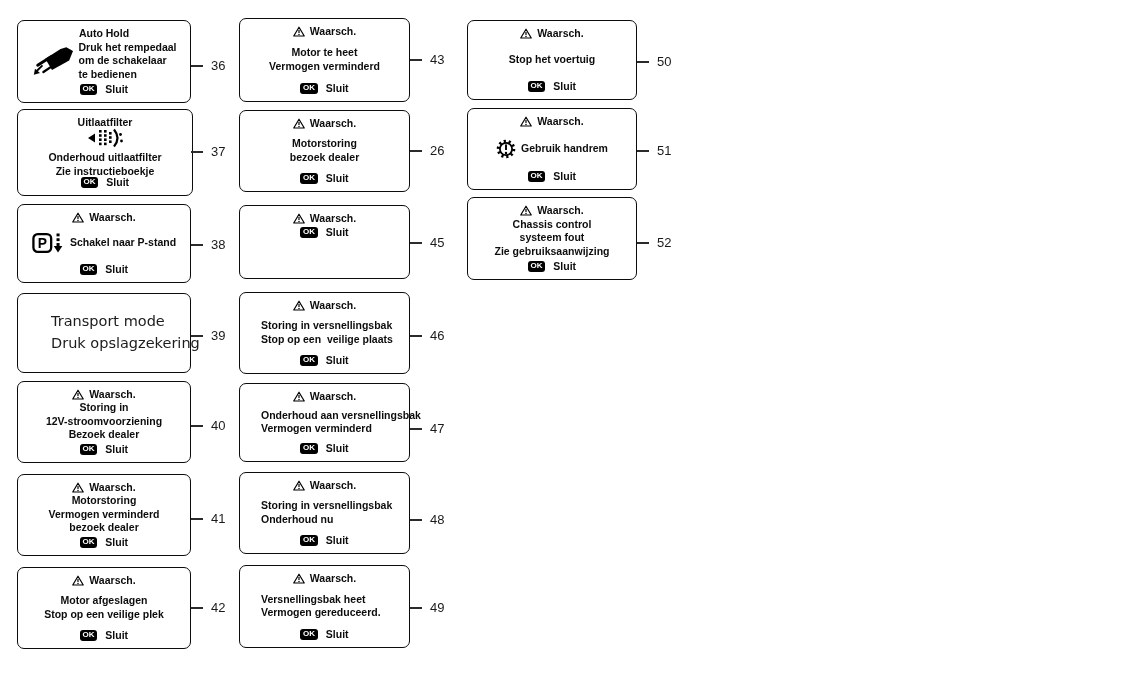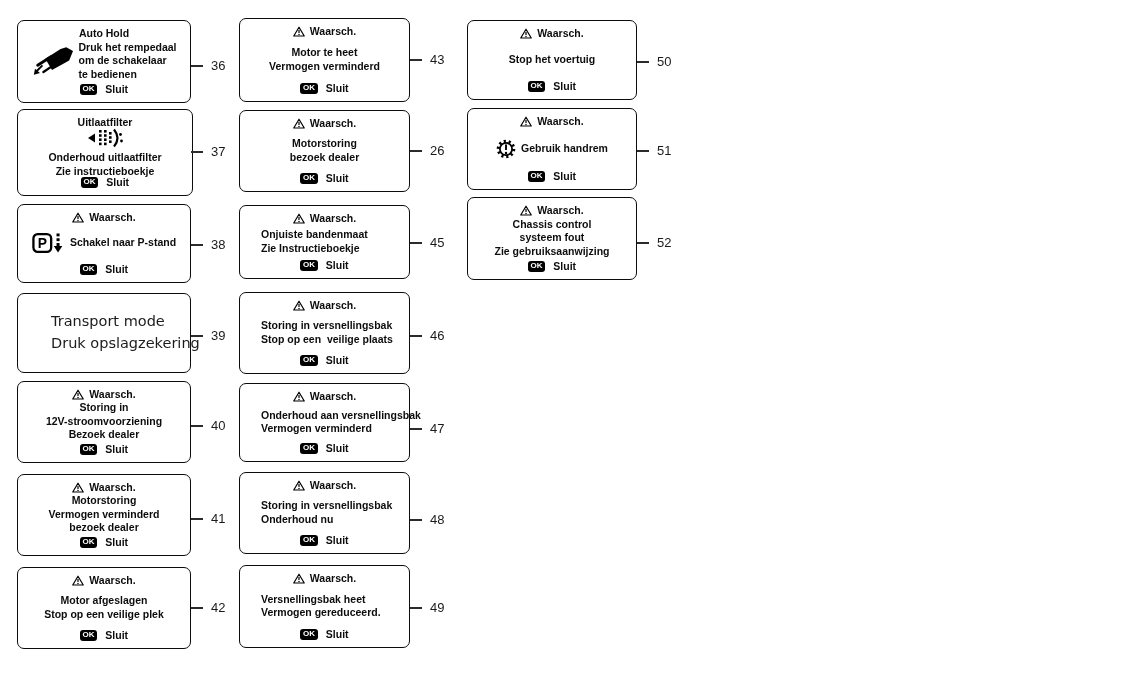--- a/index.html
+++ b/index.html
@@ -308,26 +308,20 @@
       <div class="panel-header">
         <span class="hicon">
           <svg width="12" height="11" viewBox="0 0 24 22">
             <path d="M12 2.5 L22.5 20 H1.5 Z" fill="none" stroke="#000" stroke-width="2.4" stroke-linejoin="round"></path>
             <line x1="12" y1="8.2" x2="12" y2="14" stroke="#000" stroke-width="2.4"></line>
             <circle cx="12" cy="17.2" r="1.5" fill="#000"></circle>
           </svg>
         </span>
         <span>Waarsch.</span>
       </div>
-      <div class="panel-middle align-left">
-        <div class="lines">
-          <div class="panel-line">Onjuiste bandenmaat</div>
-          <div class="panel-line">Zie Instructieboekje</div>
-        </div>
-      </div>
       <div class="panel-footer">
         <span class="ok-badge" style="background: rgb(0, 0, 0); color: rgb(255, 255, 255);">OK</span>
         <span class="ok-label">Sluit</span>
       </div>
     </div>
     <div class="callout" style="left: 410px; top: 243px; text-align: center;">
       <span class="callout-line" style="background: rgb(43, 43, 43);"></span>
       <span class="callout-number">45</span>
     </div>
     <div class="panel" style="left: 239px; top: 292px; width: 171px; height: 82px; border-color: rgb(12, 12, 12);">

